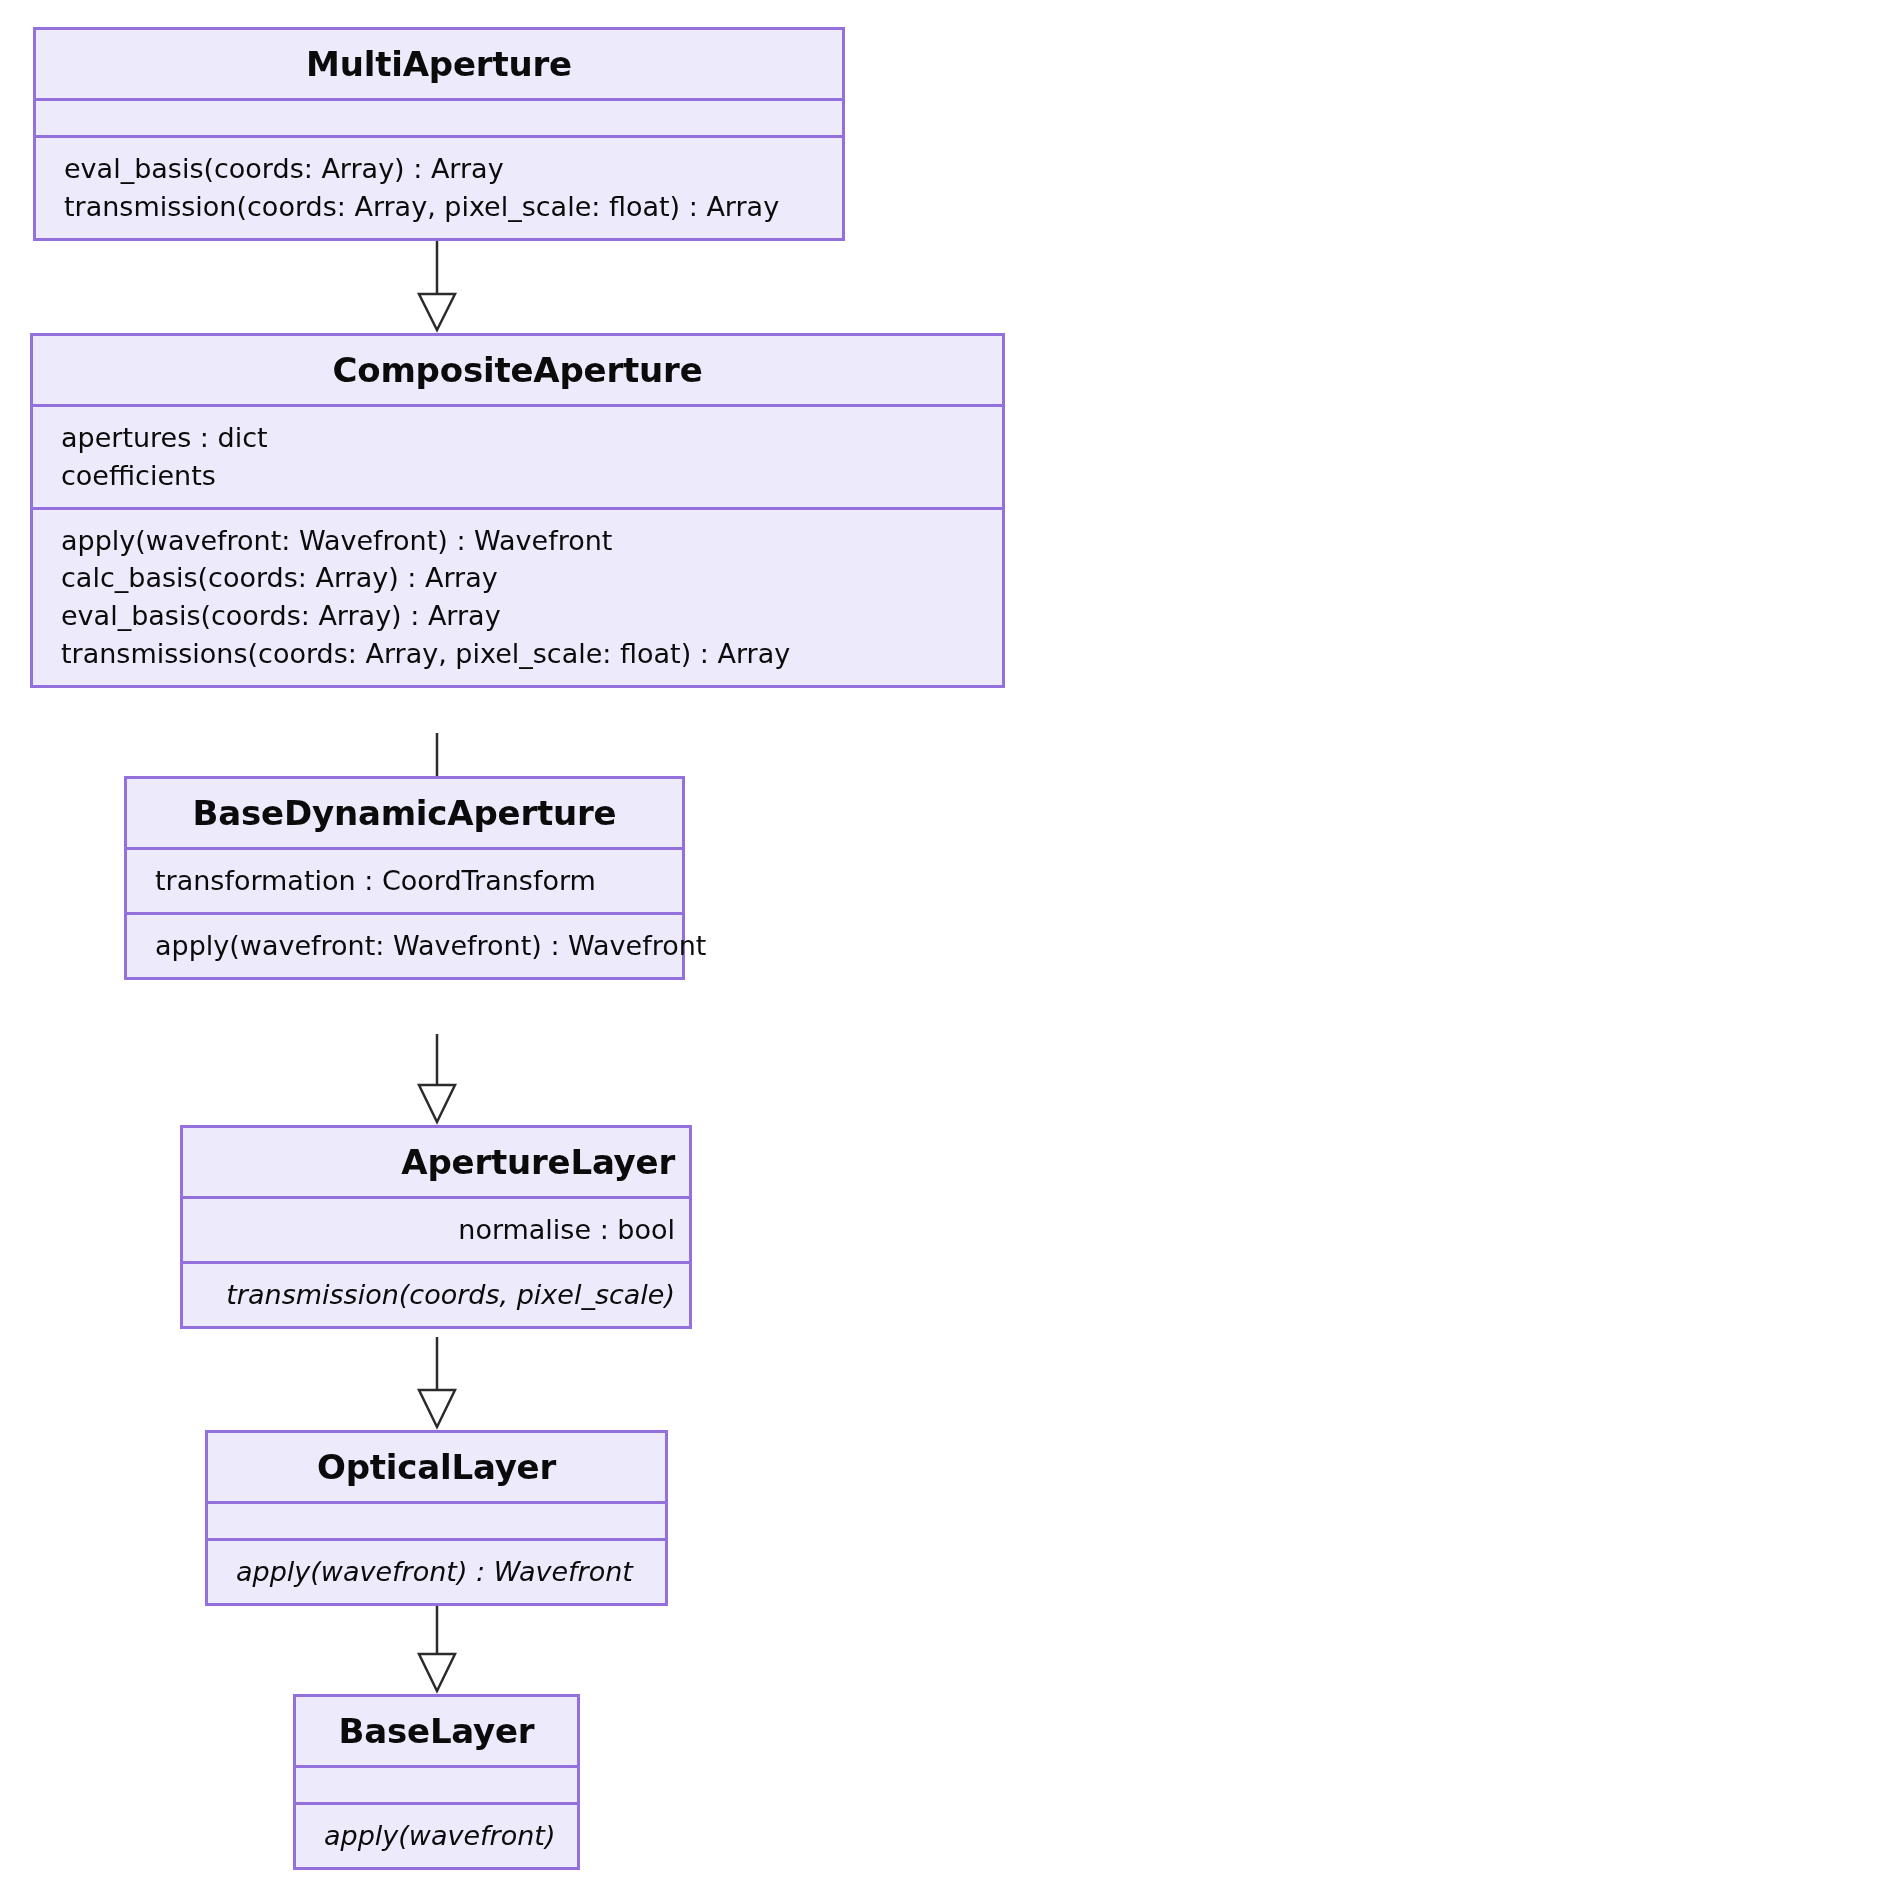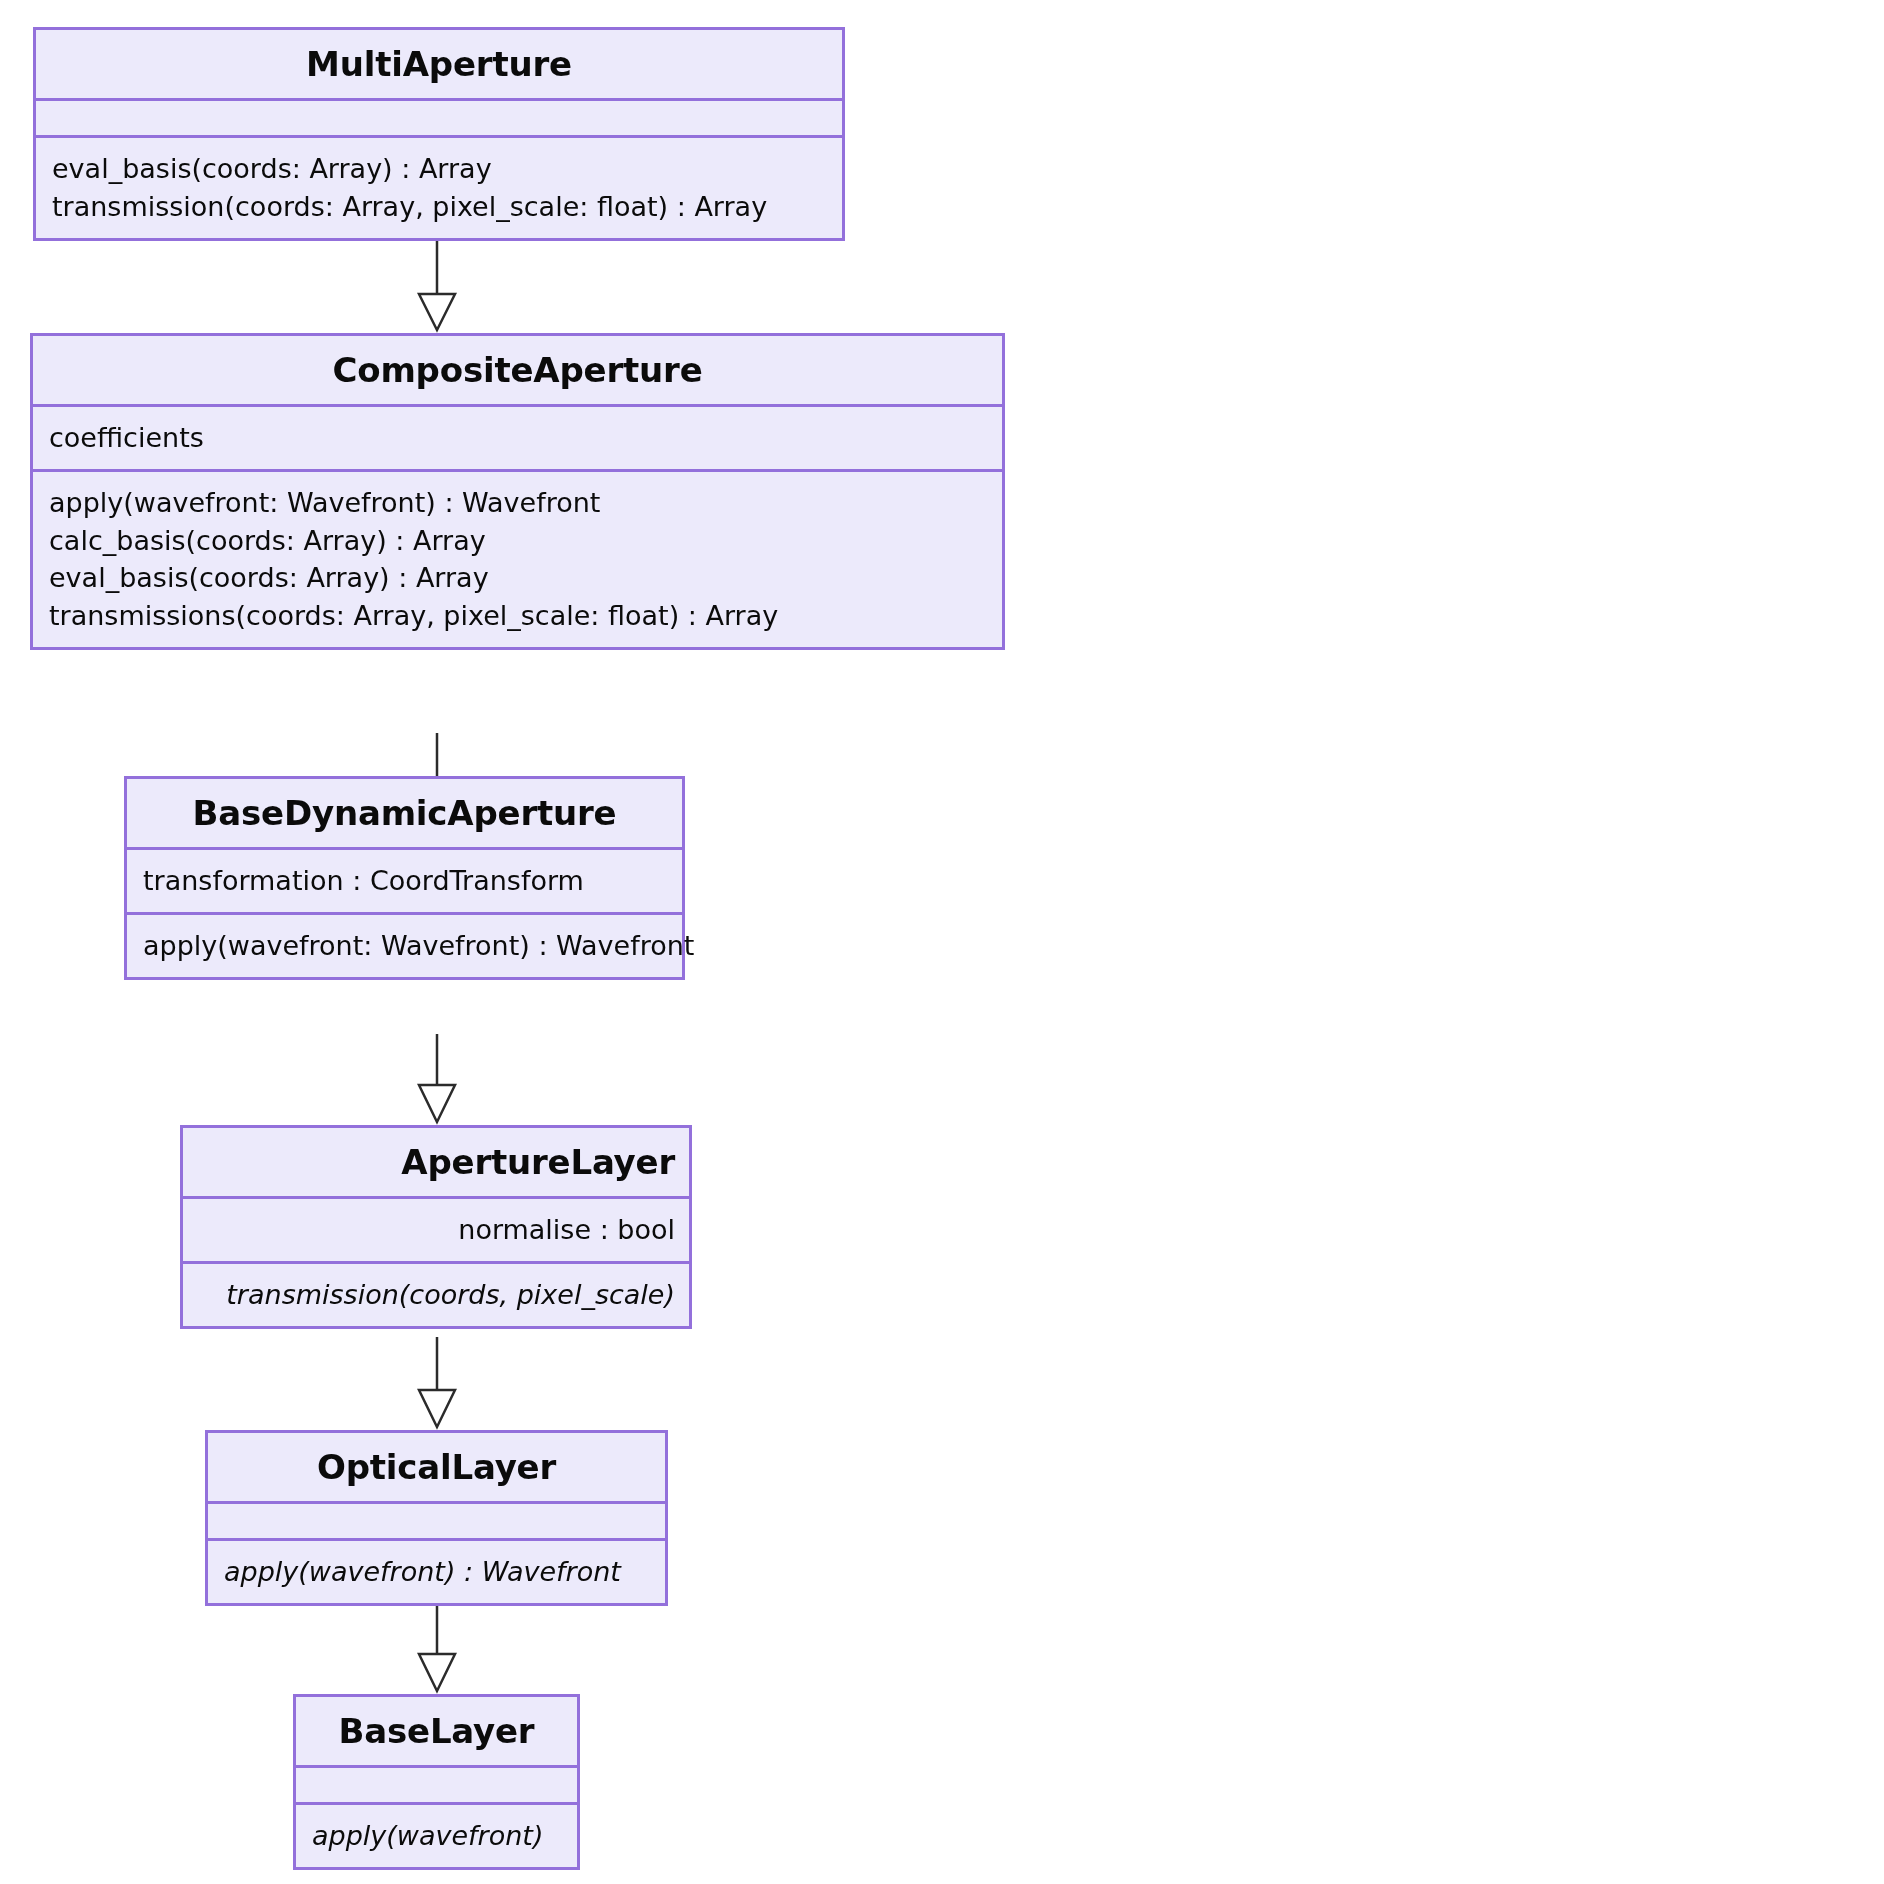--- a/index.html
+++ b/index.html
@@ -47,21 +47,21 @@
   }
 
   .uml-divider {
     height: 0;
     border-top: 3px solid #9370DB;
     width: 100%;
   }
 
   .uml-section {
     box-sizing: border-box;
-    padding: 12px 0 12px 0;
+    padding: 12px 0 12px 12px;
   }
 
   .uml-section.empty {
     padding: 0;
     height: 34px;
   }
 
   .uml-row {
     font-size: 27px;
     line-height: 1.40;
@@ -135,20 +135,21 @@
     <div class="uml-section">
       <div class="uml-row">eval_basis(coords: Array) : Array</div>
       <div class="uml-row">transmission(coords: Array, pixel_scale: float) : Array</div>
     </div>
   </div>
 
   <div class="uml-class" style="left:30px; top:333px; width:975px;">
     <div class="uml-title">CompositeAperture</div>
     <div class="uml-divider"></div>
     <div class="uml-section">
+      <div class="uml-row">apertures : dict</div>
       <div class="uml-row">coefficients</div>
     </div>
     <div class="uml-divider"></div>
     <div class="uml-section">
       <div class="uml-row">apply(wavefront: Wavefront) : Wavefront</div>
       <div class="uml-row">calc_basis(coords: Array) : Array</div>
       <div class="uml-row">eval_basis(coords: Array) : Array</div>
       <div class="uml-row">transmissions(coords: Array, pixel_scale: float) : Array</div>
     </div>
   </div>

